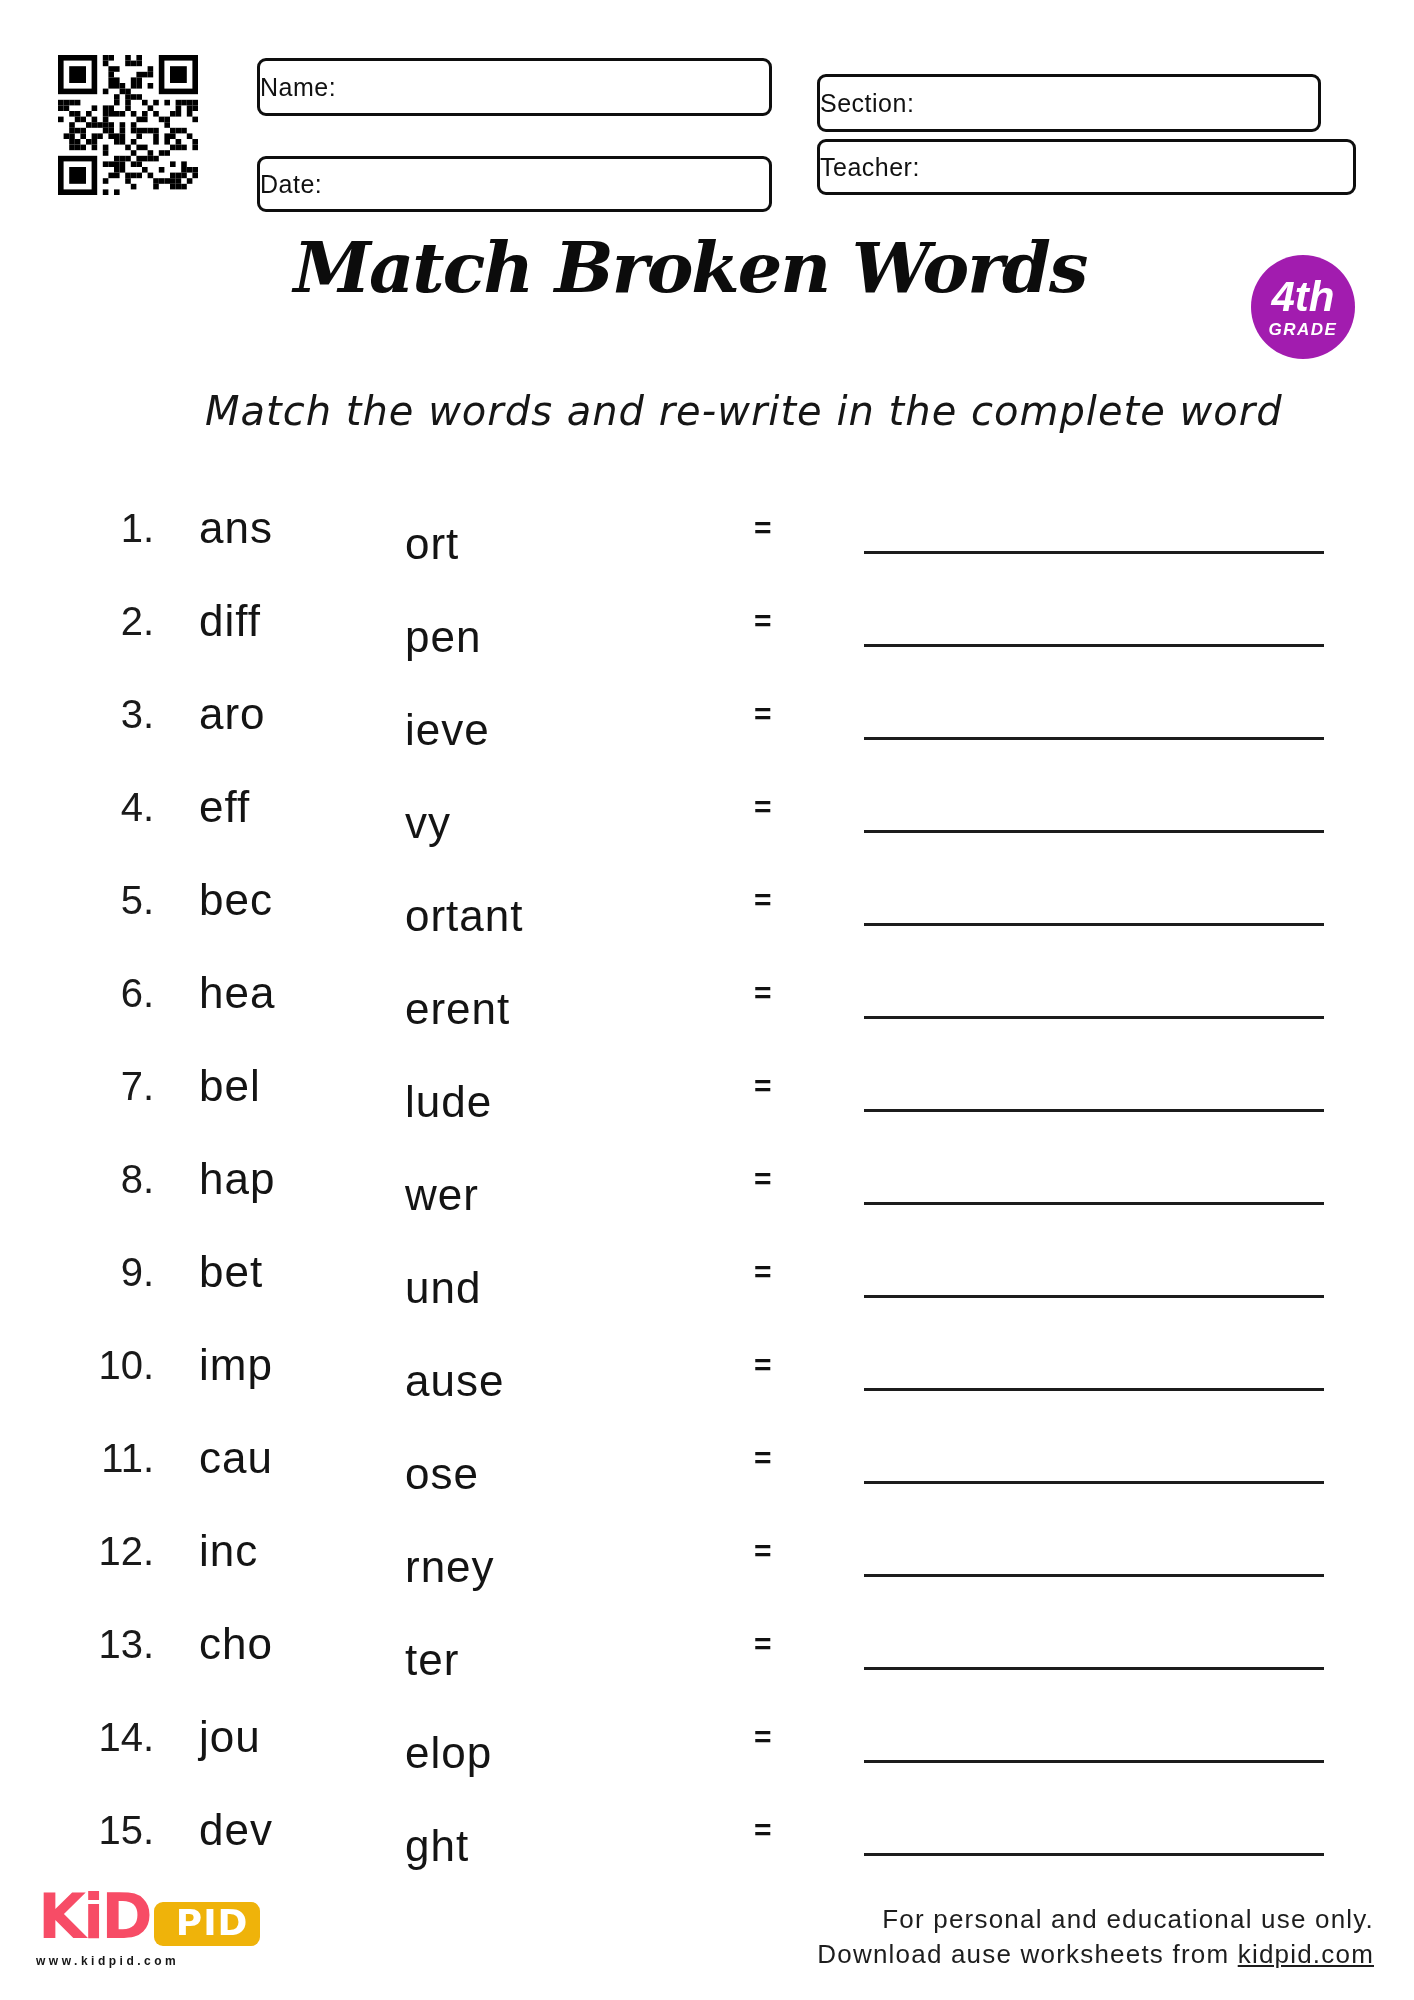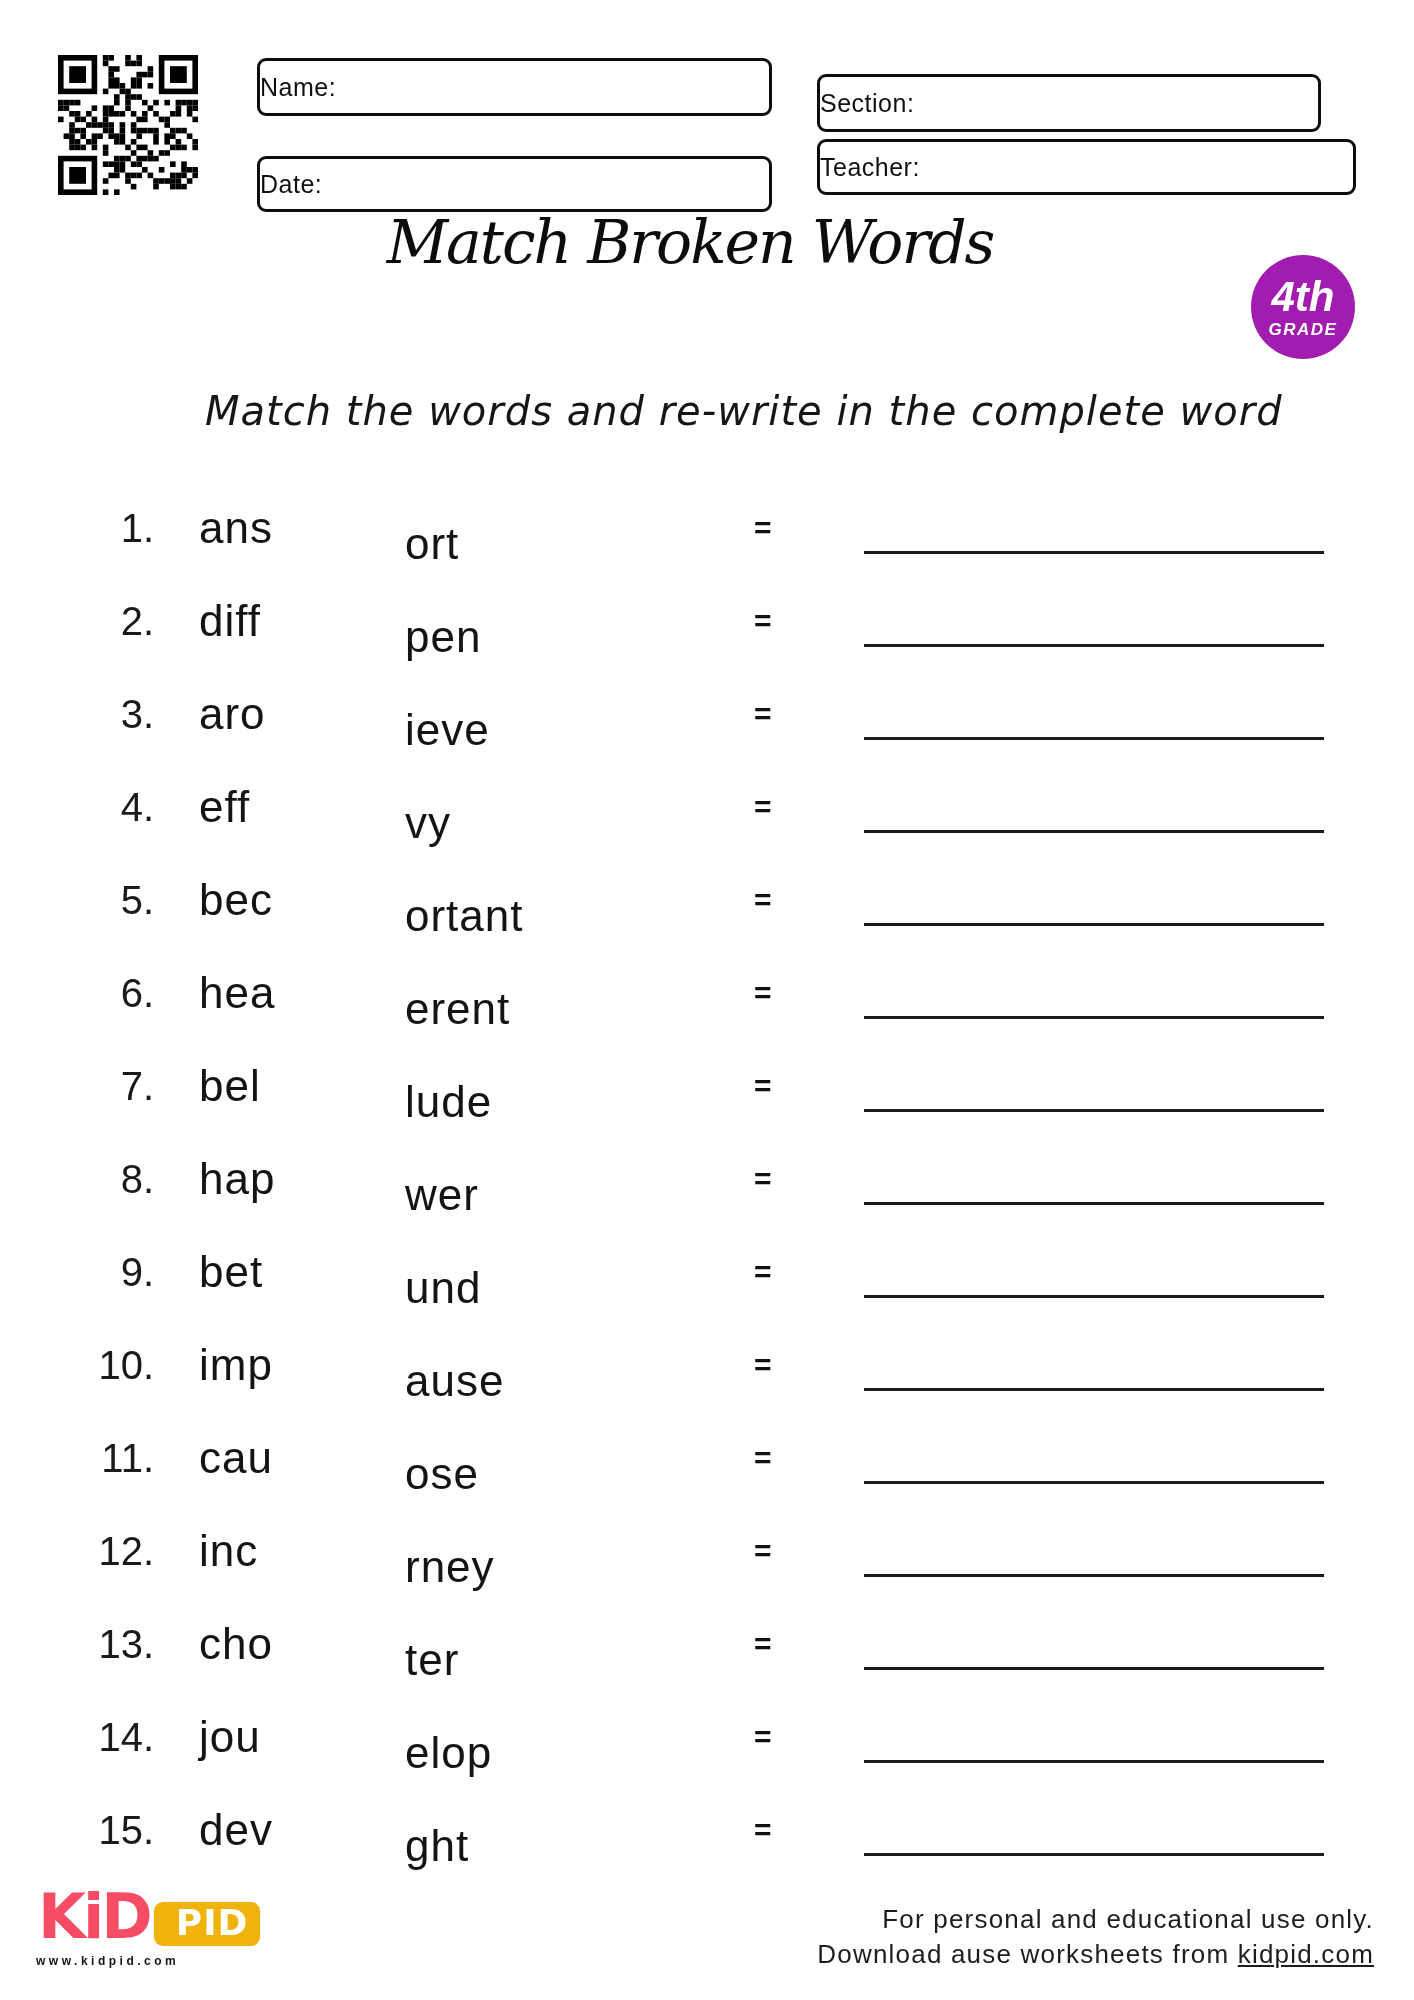--- a/index.html
+++ b/index.html
@@ -14,23 +14,23 @@
     position:absolute;background:#fff;border:3px solid #0e0e0e;border-radius:9px;
     display:flex;align-items:center;padding-left:0;box-sizing:border-box;
     font-size:25px;color:#111;letter-spacing:.5px;
   }
   .box-name   {left:257px;top:58px; width:515px;height:58px;}
   .box-date   {left:257px;top:156px;width:515px;height:56px;}
   .box-section{left:817px;top:74px; width:504px;height:58px;}
   .box-teacher{left:817px;top:139px;width:539px;height:56px;}
   
   .title{
-    position:absolute;left:185px;top:208px;width:1010px;text-align:center;
-    font-family:"DejaVu Serif",serif;font-style:italic;font-weight:normal;
-    font-size:60px;line-height:1.15;color:#0c0c0c;white-space:nowrap;
+    position:absolute;left:185px;top:228px;width:1010px;text-align:center;
+    font-family:"DejaVu Serif",serif;font-style:italic;font-weight:bold;
+    font-size:70px;line-height:1.15;color:#0c0c0c;white-space:nowrap;
     letter-spacing:-2px;
   }
   .grade-badge{
     position:absolute;left:1251px;top:255px;width:104px;height:104px;border-radius:50%;
     display:flex;flex-direction:column;align-items:center;justify-content:center;
     color:#fff;
   }
   .grade-badge .g1{font-size:42px;font-weight:bold;line-height:1;}
   .grade-badge .g2{font-size:17px;font-weight:bold;letter-spacing:1.5px;line-height:1;margin-top:3px;}
   .subtitle{

